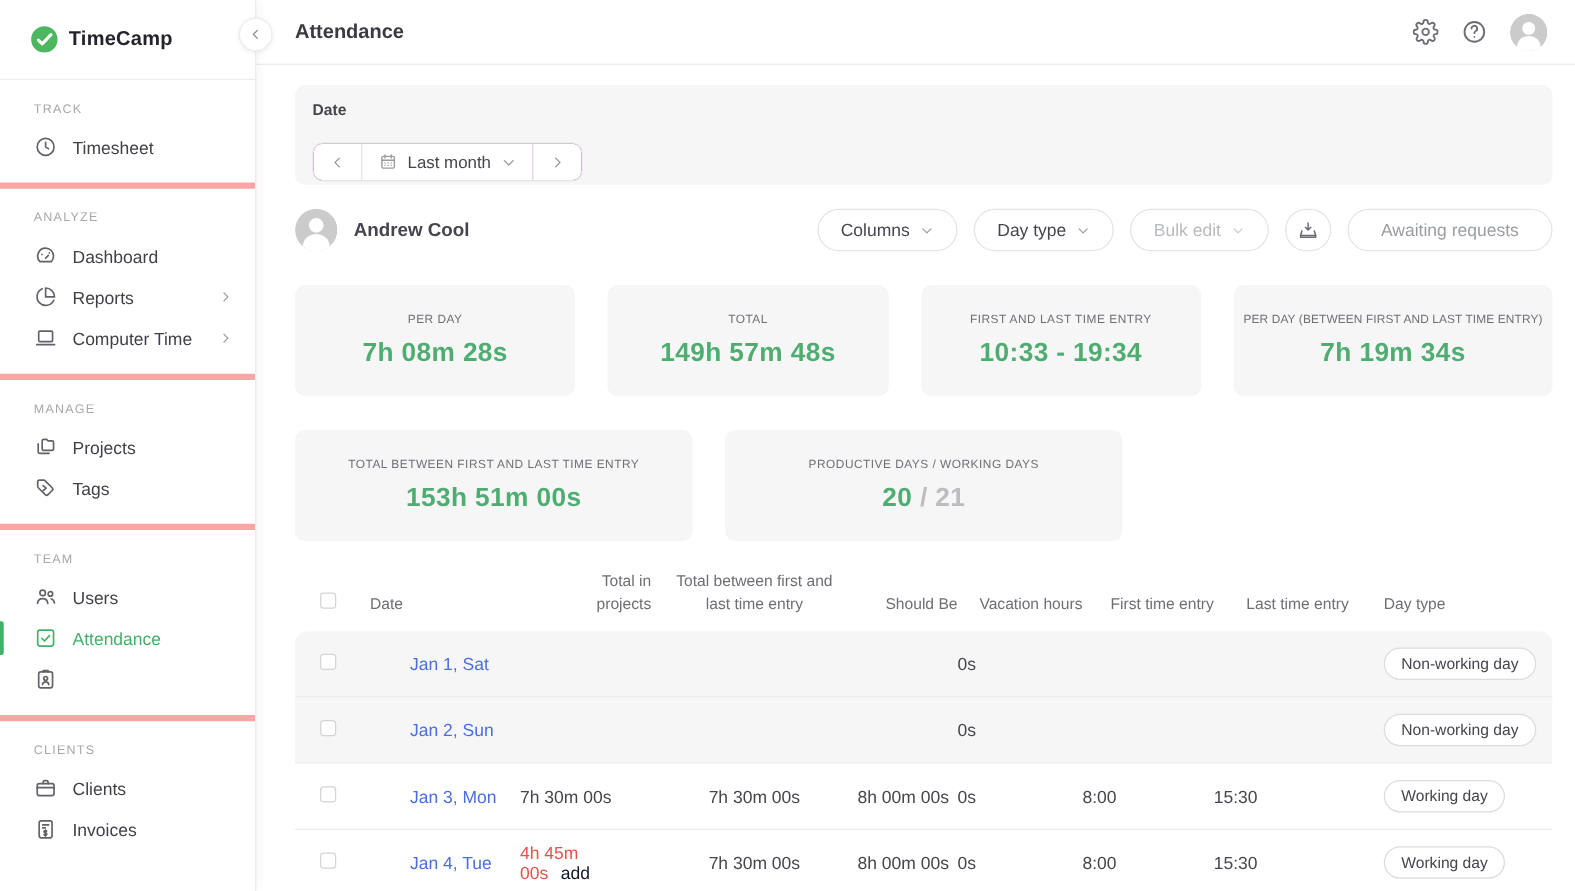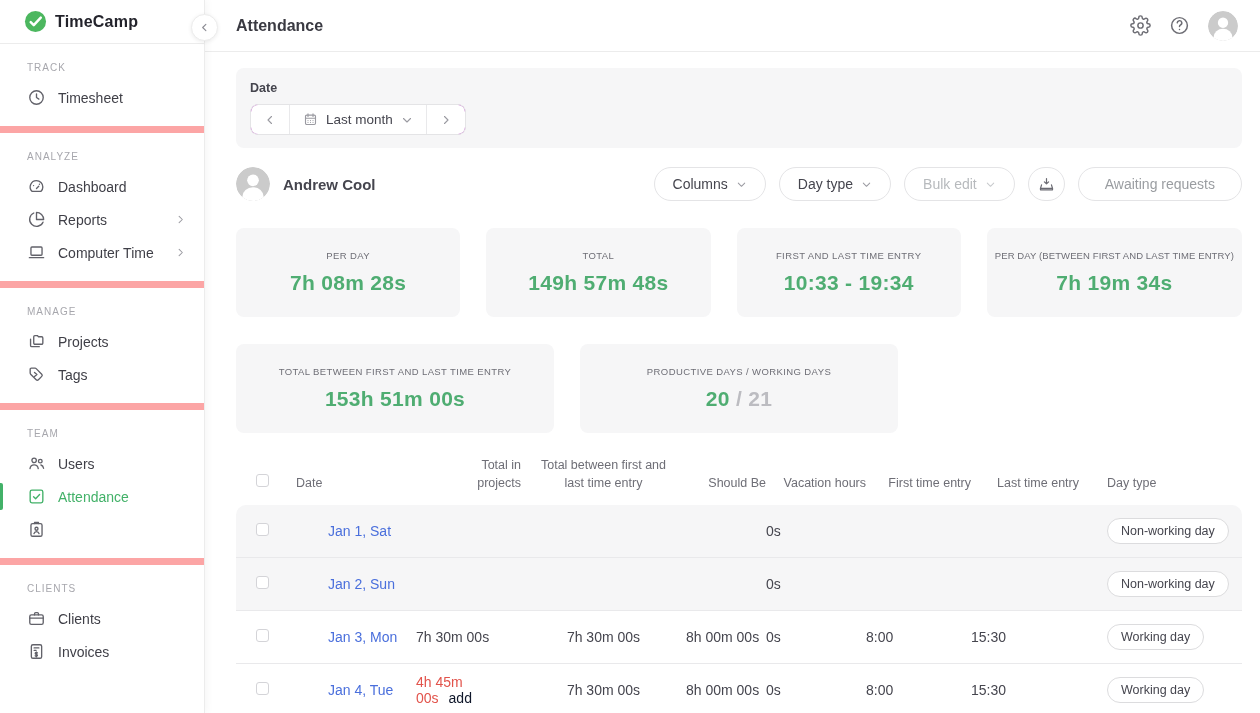--- a/index.html
+++ b/index.html
@@ -4,27 +4,27 @@
 <style>
   * { margin:0; padding:0; box-sizing:border-box; }
   html,body { width:1260px; height:713px; overflow:hidden; background:#fff;
     font-family:"Liberation Sans", sans-serif; color:#45454e; }
   body { display:flex; }
   svg { display:block; }
 
   
   .sidebar { width:205px; height:713px; background:#fff; border-right:1px solid #ececec;
     box-shadow:2px 0 8px rgba(0,0,0,.04); position:relative; flex:0 0 205px; z-index:5; }
-  .logo-row { height:44px; display:flex; align-items:center; padding:0 24px; border-bottom:1px solid #ececec; }
+  .logo-row { height:64px; display:flex; align-items:center; padding:0 24px; border-bottom:1px solid #ececec; }
   .logo-mark { width:23px; height:23px; margin-right:8px; }
   .logo-text { font-size:16px; font-weight:700; color:#23232b; letter-spacing:.2px; }
   .collapse-btn { position:absolute; top:14px; right:-14px; width:27px; height:27px; border-radius:50%;
     background:#fff; border:1px solid #ececec; box-shadow:0 1px 4px rgba(0,0,0,.08);
     display:flex; align-items:center; justify-content:center; color:#8b8b93; cursor:pointer; }
-  .sb-section { padding:18px 0 12px; border-bottom:7px solid #fca5a5; }
+  .sb-section { padding:18px 0 12px; border-bottom:5px solid #fca5a5; }
   .sb-section:last-child { border-bottom:none; }
   .sb-label { font-size:10px; letter-spacing:1px; color:#a7a7ad; padding:0 27px; margin-bottom:8px; font-weight:400; }
   .sb-item { height:33px; display:flex; align-items:center; padding:0 18px 0 27px; cursor:pointer; position:relative; color:#62626a; }
   .sb-item .sb-txt { font-size:14px; color:#3f3f47; margin-left:12px; flex:1; }
   .sb-item .sb-ico { width:19px; height:19px; }
   .sb-item .sb-chev { color:#9a9aa1; }
   .sb-item.active { color:#42b168; }
   .sb-item.active .sb-txt { color:#42b168; }
   .sb-item.active::before { content:""; position:absolute; left:0; top:3px; bottom:3px; width:3px; background:#42b168; border-radius:0 2px 2px 0; }
 
@@ -35,21 +35,21 @@
   .page-title { font-size:16px; font-weight:700; color:#3a3a42; flex:1; }
   .topbar-right { display:flex; align-items:center; gap:18px; }
   .icon-btn { color:#6d6d74; cursor:pointer; background:none; border:none; }
   .avatar { width:30px; height:30px; border-radius:50%; overflow:hidden; cursor:pointer; border:none; background:none; padding:0; }
 
   .content { padding:16px 18px 0 31px; flex:1; }
 
   
   .filter-panel { background:#f6f6f7; border-radius:8px; height:80px; padding:13px 14px; }
   .filter-label { font-size:12.5px; font-weight:700; color:#45454e; margin-bottom:9px; }
-  .btn-group { display:inline-flex; height:31px; background:#a21caf; border:1px solid #e4e4e6; border-radius:8px; overflow:hidden; }
+  .btn-group { display:inline-flex; height:31px; background:#a21caf; border:1px solid #e4e4e6; border-radius:8px; overflow:hidden;margin-top:10px; }
   .btn-group > button { background:#fff; border:none; display:flex; align-items:center; gap:8px;
     padding:0 13px; font-size:13.5px; color:#45454e; cursor:pointer; font-family:inherit; }
   .btn-group > button + button { border-left:1px solid #e9e9eb; }
   .bg-chev { color:#9a9aa1; }
 
   
   .user-row { margin-top:14px; display:flex; align-items:center; height:44px; }
   .user-avatar { width:34px; height:34px; border-radius:50%; overflow:hidden; flex:0 0 34px; }
   .user-name { font-size:15px; font-weight:700; color:#45454e; margin-left:13px; flex:1; }
   .toolbar { display:flex; align-items:flex-start; gap:13px; }

